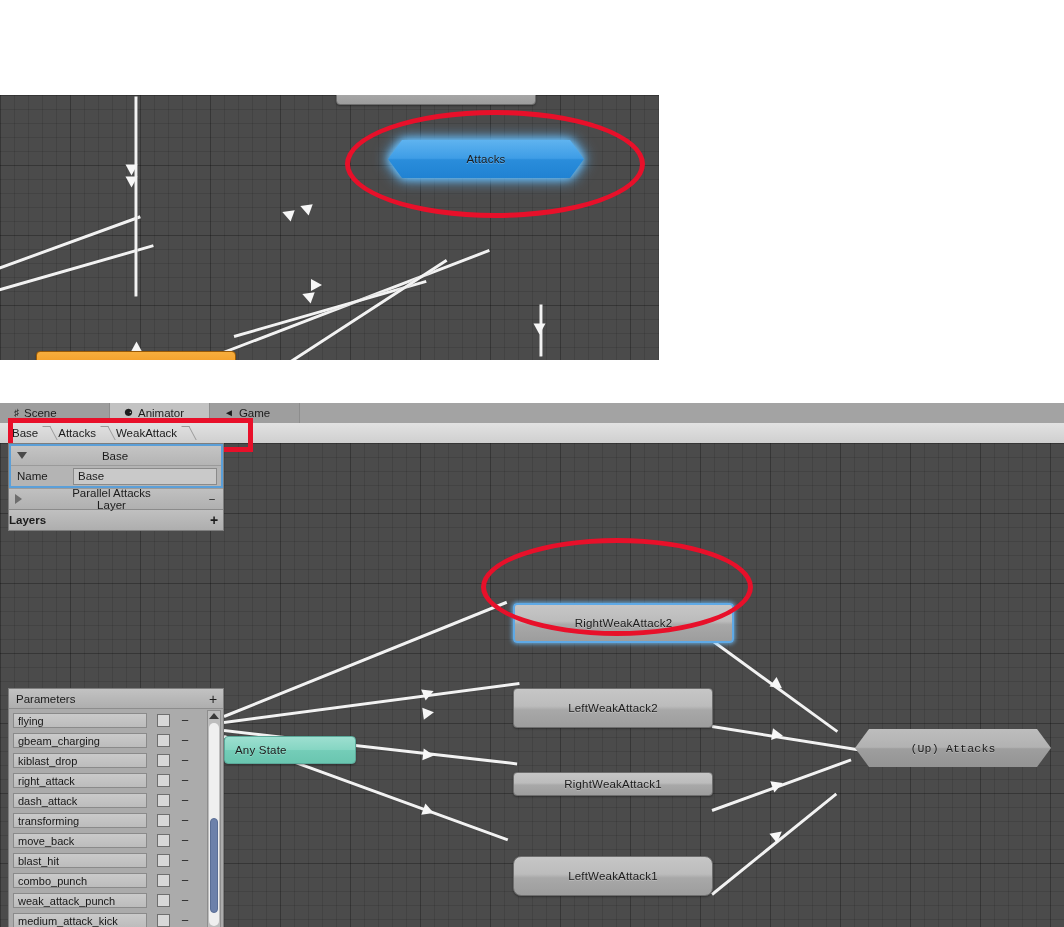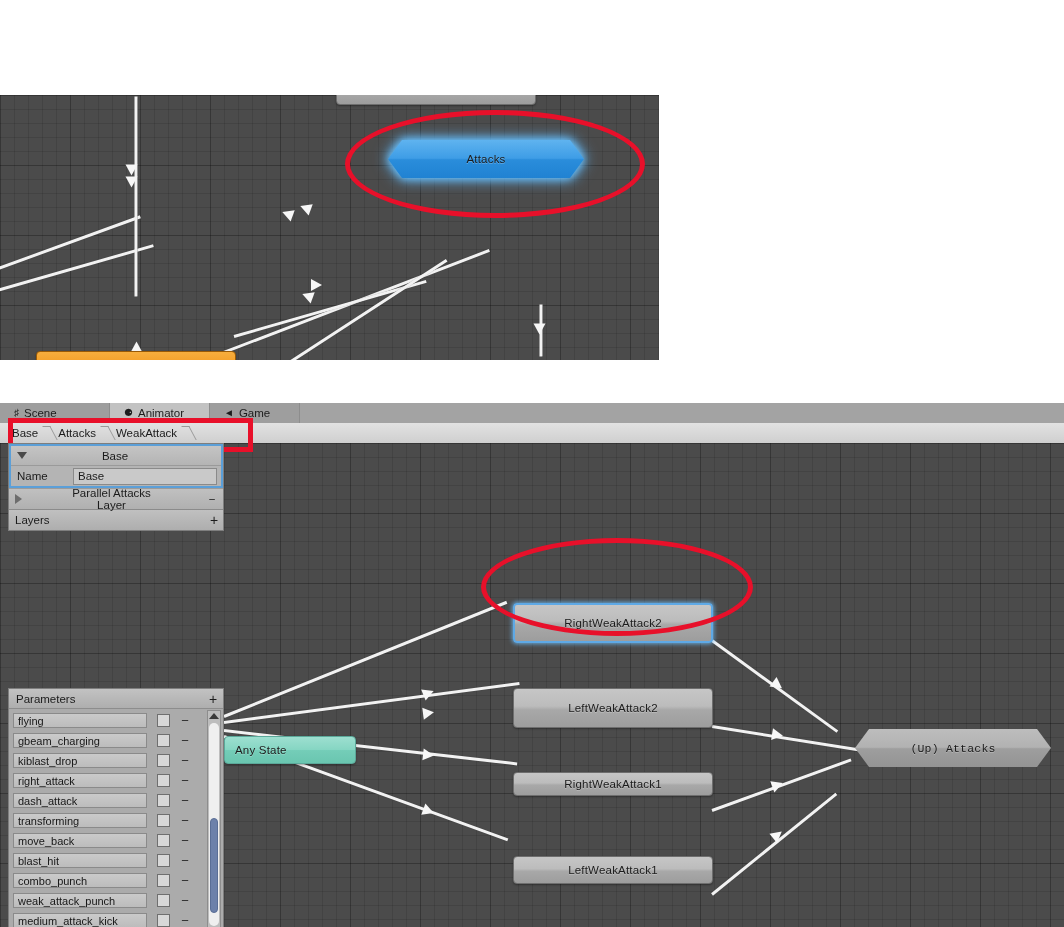--- a/index.html
+++ b/index.html
@@ -257,21 +257,21 @@
     background: linear-gradient(to bottom, #c0c0c0, #b0b0b0);
     border-top: 1px solid #9b9b9b;
     gap: 48px;
   }
   .layers-footer {
     height: 20px;
     display: flex;
     align-items: center;
     background: linear-gradient(to bottom, #c0c0c0, #aeaeae);
     border-top: 1px solid #8b8b8b;
-    padding-left: 6px;
+    font-weight: bold;
   }
   .layers-footer .sp { flex: 1; }
   .layers-footer .sign { width: 18px; text-align: center; font-size: 14px; }
 
   
   #params-panel {
     position: absolute;
     left: 8px; top: 285px; width: 214px; height: 242px;
     background: #ababab;
     border: 1px solid #7e7e7e;
@@ -444,33 +444,33 @@
 
     <div class="arrow" style="left:772px; top:236px; transform:rotate(36deg);"></div>
     <div class="arrow" style="left:772px; top:286px; transform:rotate(9deg);"></div>
     <div class="arrow" style="left:772px; top:336px; transform:rotate(-20deg);"></div>
     <div class="arrow" style="left:772px; top:386px; transform:rotate(-39deg);"></div>
 
     <div class="node teal" style="left:224px; top:293px; width:132px; height:28px;">
       <span>Any State</span>
     </div>
 
-    <div class="node selected-rect" style="left:513px; top:160px; width:200px; height:40px;">
+    <div class="node selected-rect" style="left:513px; top:160px; width:221px; height:40px;">
       <span>RightWeakAttack2</span>
     </div>
 
     <div class="node" style="left:513px; top:245px; width:200px; height:40px;">
       <span>LeftWeakAttack2</span>
     </div>
 
     <div class="node" style="left:513px; top:329px; width:200px; height:24px;">
       <span>RightWeakAttack1</span>
     </div>
 
-    <div class="node" style="left:513px; top:413px; width:200px; height:28px;">
+    <div class="node" style="left:513px; top:413px; width:200px; height:40px;border-radius:8px;">
       <span>LeftWeakAttack1</span>
     </div>
 
     <div class="node hex gray" style="left:855px; top:286px; width:196px; height:38px;font-family:Liberation Mono, monospace;">
       <div class="hexbody"></div>
       <span class="hexlabel">(Up) Attacks</span>
     </div>
   </div>
 
   <div id="layers-panel">

